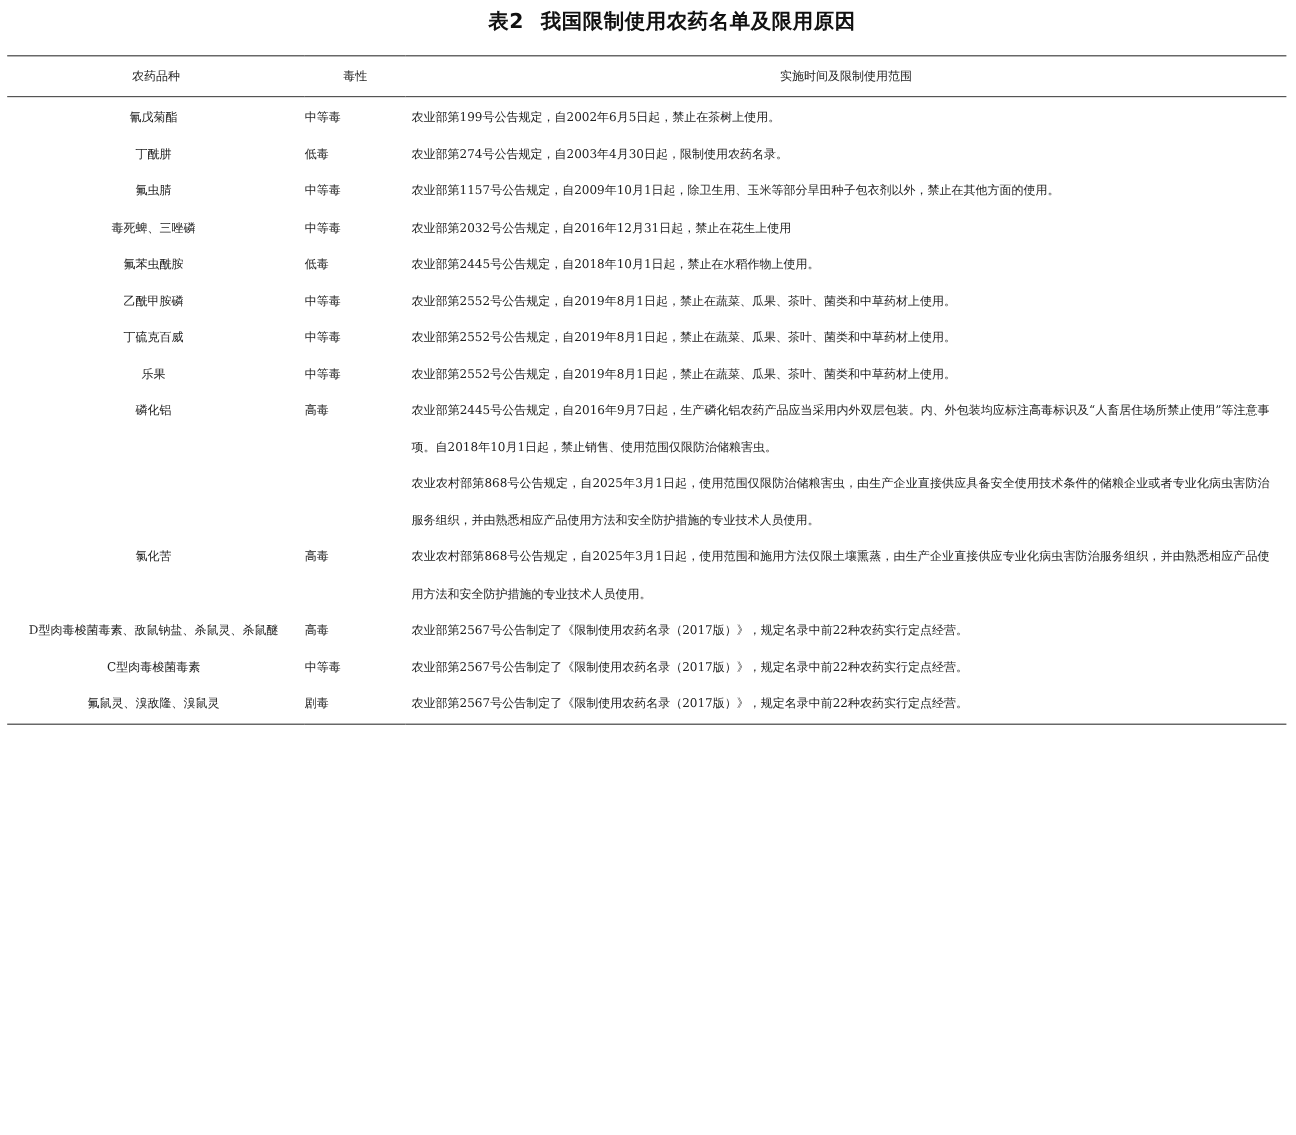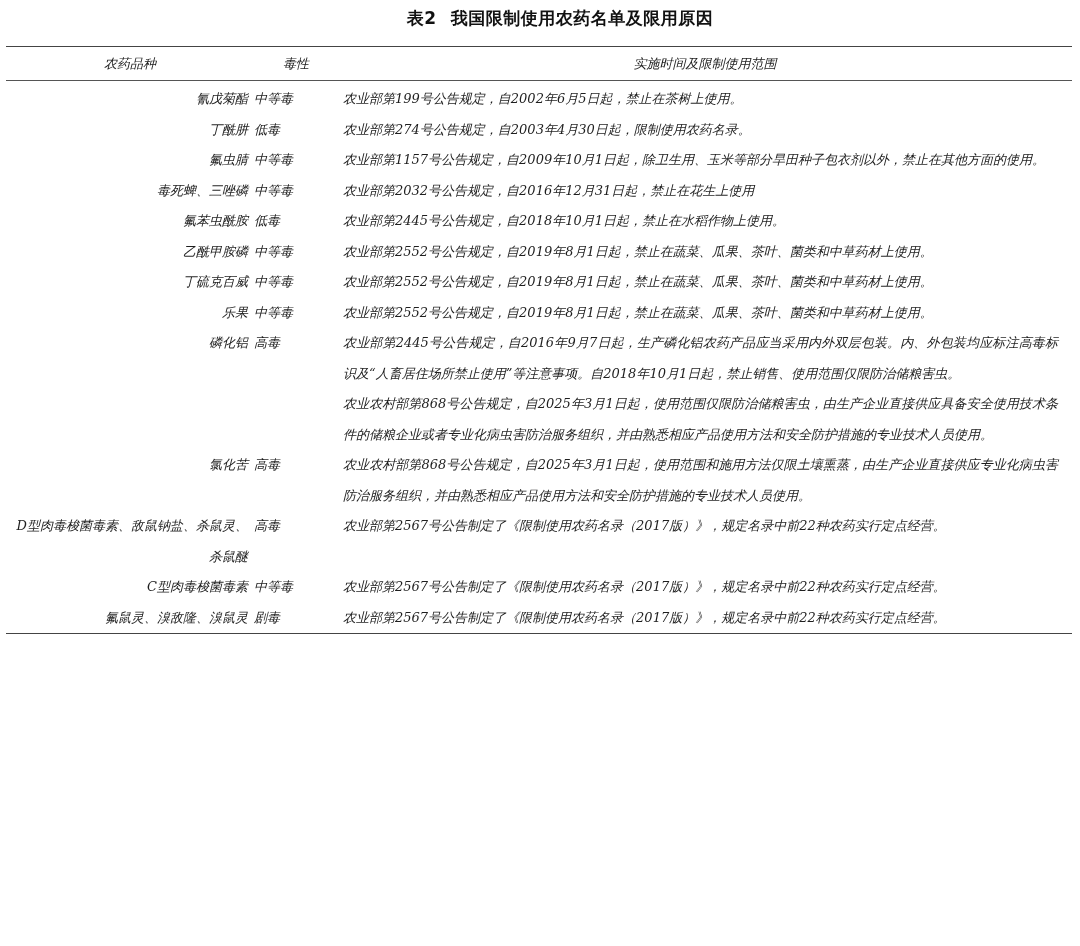--- a/index.html
+++ b/index.html
@@ -30,22 +30,21 @@
       padding-left: 20px;
     }
     .caption .label { margin-right: 14px; }
     table.main {
       position: absolute;
       top: 46px;
       left: 6px;
       width: 1066px;
       border-collapse: collapse;
       table-layout: fixed;
-      font-size: 13px;
-      font-style: italic;
+      font-size: 10px;
     }
     table.main thead tr {
       border-top: 1.5px solid #444;
       border-bottom: 1px solid #555;
     }
     table.main tbody tr:last-child {
       border-bottom: 1.5px solid #444;
     }
     th {
       font-weight: normal;
@@ -56,21 +55,21 @@
     }
     td {
       padding: 3px 0 0 0;
       vertical-align: top;
       line-height: 30.5px;
     }
     col.c-name { width: 248px; }
     col.c-tox { width: 84px; }
     col.c-desc { width: 734px; }
     td.name {
-      text-align: right;
+      text-align: center;
       padding-left: 2px;
       padding-right: 6px;
       margin-left: 45px;
     }
     td.tox {
       text-align: left;
     }
     td.desc {
       text-align: justify;
       padding-left: 5px;

